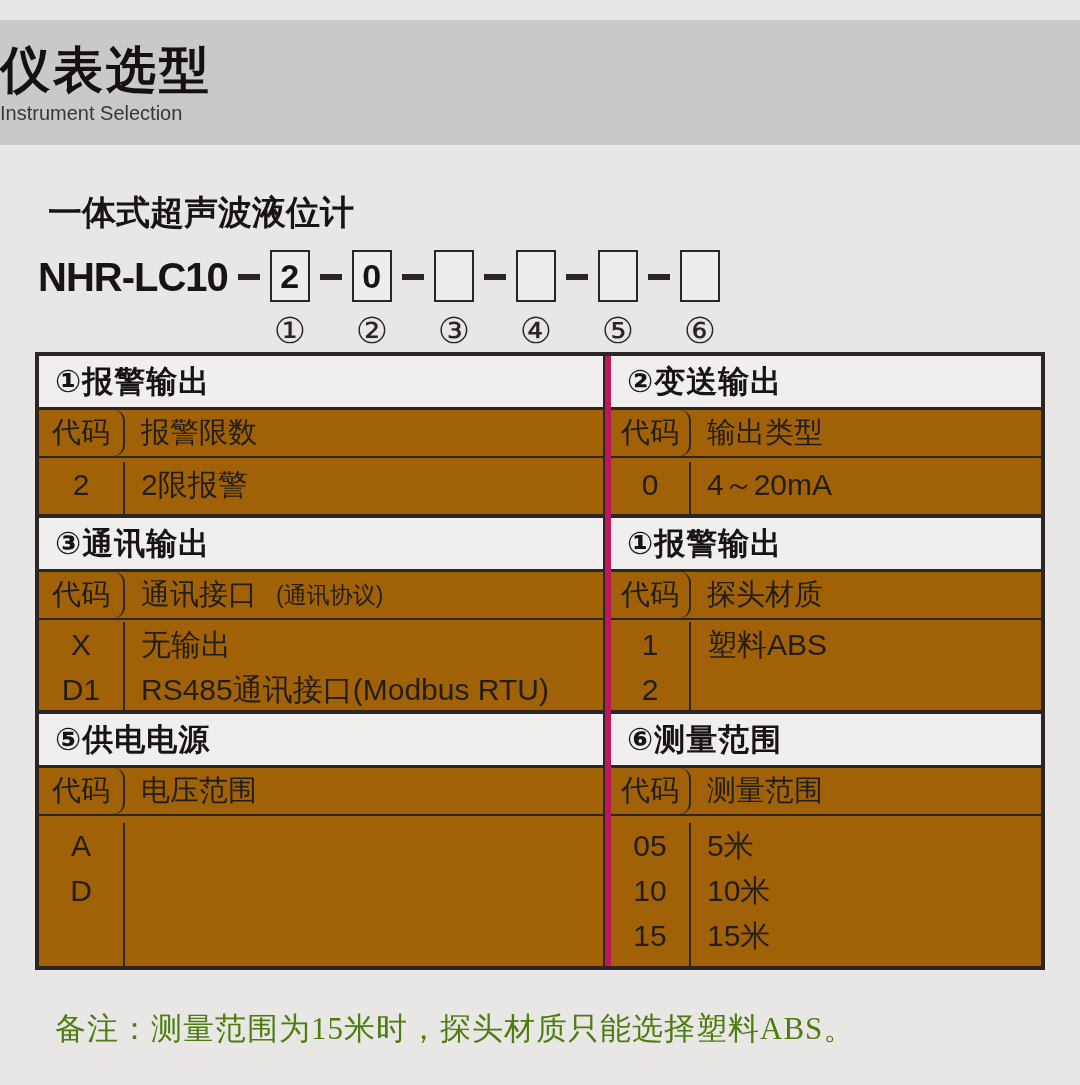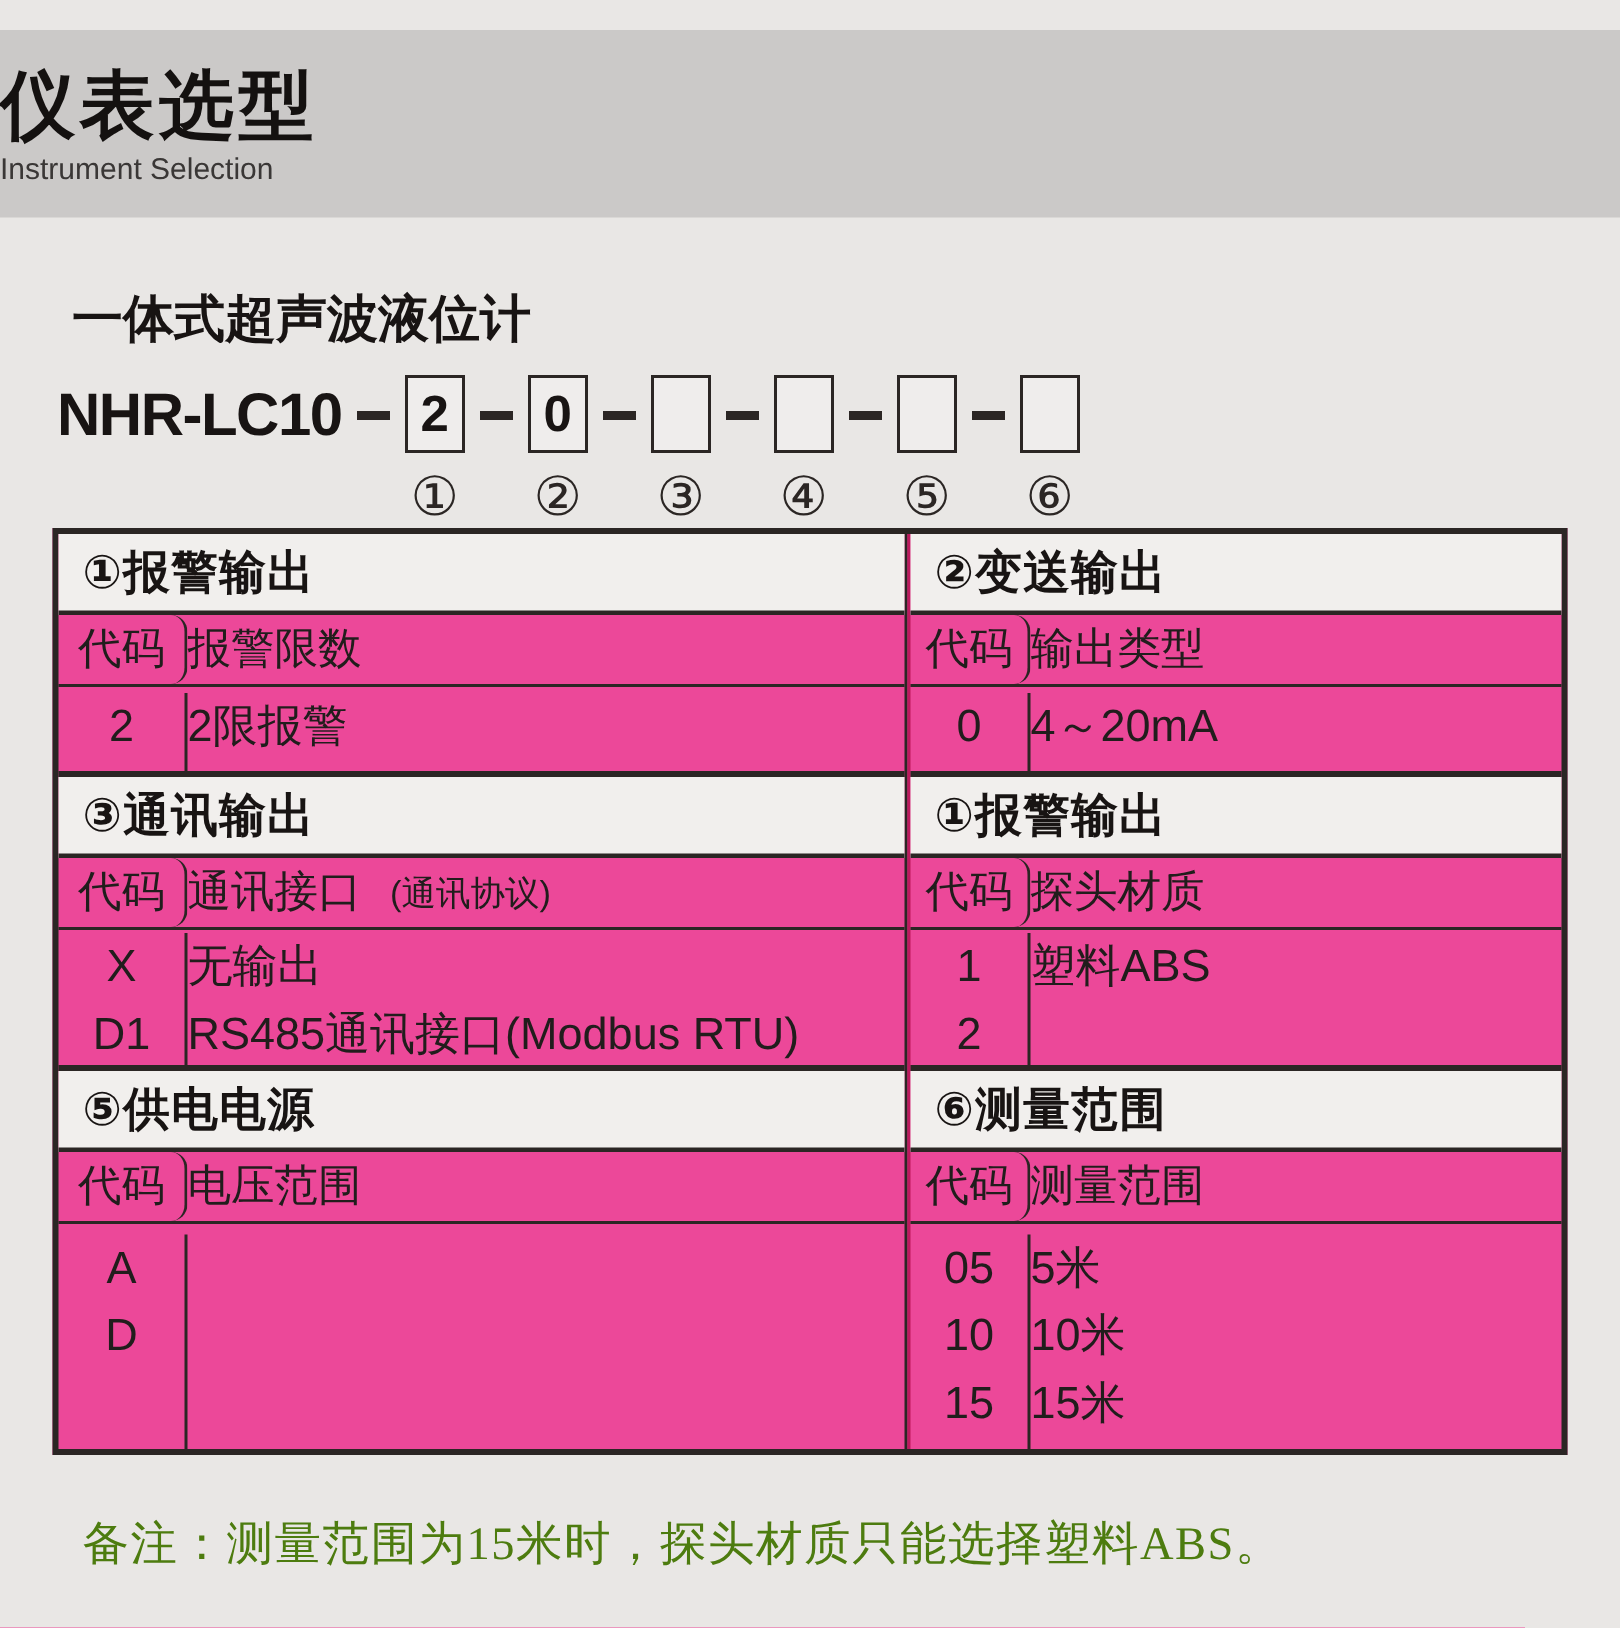--- a/index.html
+++ b/index.html
@@ -53,26 +53,26 @@
   }
   .model-marker{
     margin-top:10px;font-size:36px;line-height:38px;color:#2b2624;font-weight:normal;
   }
 
   
   .sel-table{
     position:absolute;top:352px;left:35px;
     width:1010px;box-sizing:border-box;
     border:4px solid #2b2624;
-    background:#ec4899;
+    background:#a16207;
     display:flex;
   }
   .half{display:flex;flex-direction:column;box-sizing:border-box;}
   .half.left{width:566px;border-right:2px solid #2b2624;}
-  .half.right{width:436px;border-left:2px solid #be185d;}
+  .half.right{width:436px;border-left:6px solid #be185d;}
   .sec{display:flex;flex-direction:column;}
   .sec + .sec{border-top:4px solid #2b2624;}
   .sec-title{
     height:54px;box-sizing:border-box;
     background:#f1efed;
     border-bottom:3px solid #2b2624;
     display:flex;align-items:center;
     padding-left:16px;
     font-size:31px;font-weight:bold;color:#181413;
     letter-spacing:1px;
@@ -84,21 +84,21 @@
   }
   .code-col{
     width:86px;flex-shrink:0;box-sizing:border-box;
     border-right:2px solid #2b2624;
     display:flex;flex-direction:column;align-items:center;justify-content:center;
     text-align:center;
   }
   .half.right .code-col{width:80px;}
   .desc-col{
     flex:1;display:flex;flex-direction:column;justify-content:center;
-    padding-left:0;
+    padding-left:16px;
   }
   .code-row .code-col,.code-row .desc-col{justify-content:center;border-radius:11px;}
   .code-row .desc-col{flex-direction:row;align-items:center;justify-content:flex-start;}
   .hdr-sub{font-size:23px;margin-left:19px;}
   .value-row{display:flex;font-size:30px;}
   .value-row .code-col,.value-row .desc-col{justify-content:flex-start;}
   .value-row span{display:block;line-height:45px;}
   .v-a{height:56px;box-sizing:border-box;padding-top:4px;}
   .v-b{height:90px;box-sizing:border-box;padding-top:2px;}
   .v-c{height:150px;box-sizing:border-box;padding-top:7px;}

